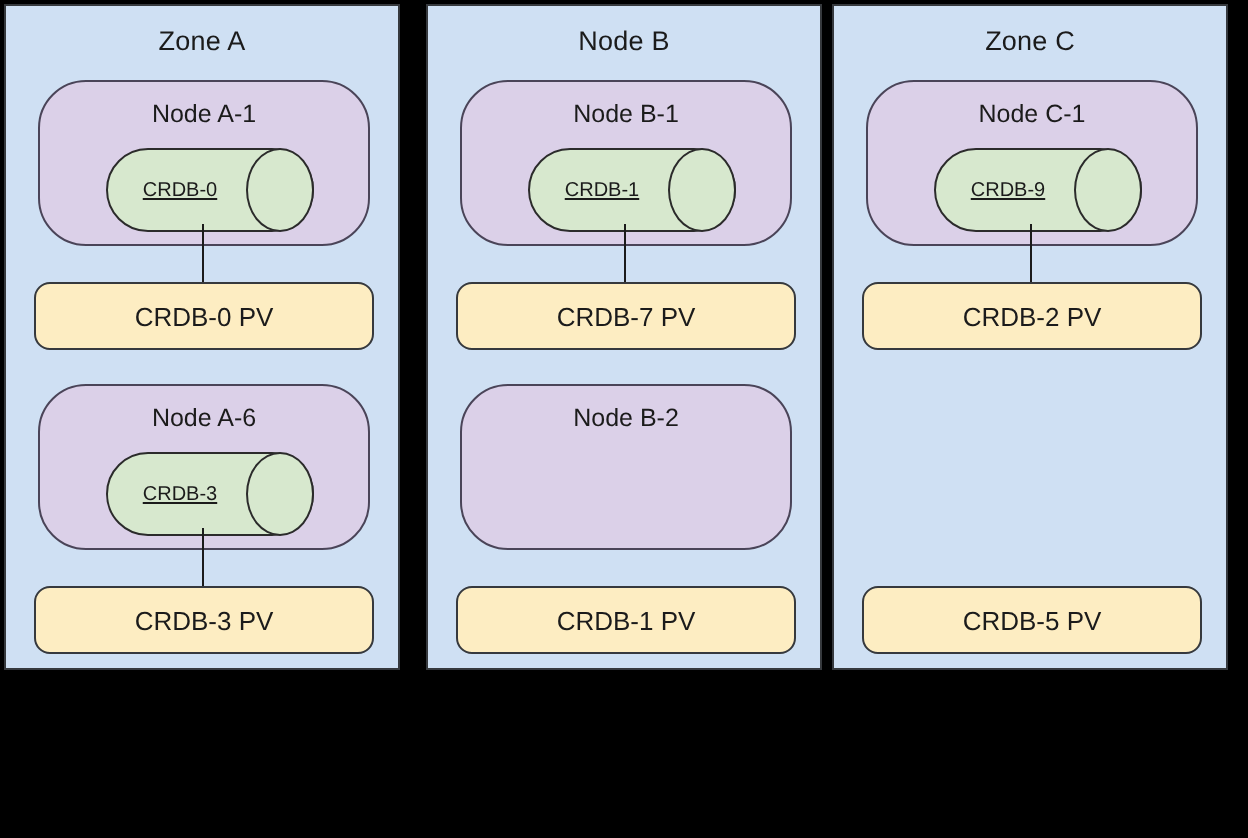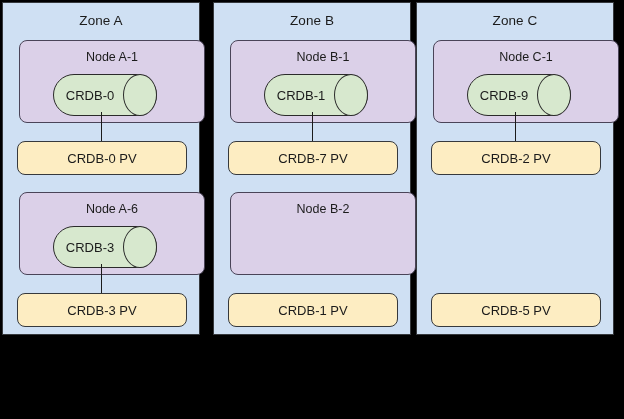--- a/index.html
+++ b/index.html
@@ -42,24 +42,24 @@
     text-align: center;
     font-size: 13.5px;
     color: #1b1b1b;
     letter-spacing: 0.1px;
   }
 
   
   .node {
     position: absolute;
     left: 16px;
-    width: 186px;
+    width: 166px;
     background: #dbd0e8;
     border: 1px solid #4a4458;
-    border-radius: 8px;
+    border-radius: 24px;
     box-sizing: border-box;
   }
   .node-top    { top: 37px;  height: 83px; }
   .node-bottom { top: 189px; height: 83px; }
 
   .node-title {
     position: absolute;
     top: 9px;
     left: 0;
     width: 100%;
@@ -100,23 +100,24 @@
   }
   .cyl-label {
     position: absolute;
     left: 0;
     top: 0;
     width: 74px;
     height: 42px;
     display: flex;
     align-items: center;
     justify-content: center;
-    font-size: 13px;
+    font-size: 10px;
     color: #1b1b1b;
     z-index: 3;
+    text-decoration: underline;
   }
 
   
   .connector {
     position: absolute;
     width: 1px;
     background: #1b1b1b;
     left: 98px;
   }
   .conn-top    { top: 109px; height: 30px; }
@@ -167,21 +168,21 @@
         <div class="cyl-body"></div>
         <div class="cyl-cap"></div>
         <div class="cyl-label">CRDB-3</div>
       </div>
     </div>
     <div class="connector conn-bottom"></div>
     <div class="pv pv-bottom">CRDB-3 PV</div>
   </div>
 
   <div class="zone zone-b">
-    <div class="zone-title">Zone B</div>
+    <div class="zone-title">Node B</div>
 
     <div class="node node-top">
       <div class="node-title">Node B-1</div>
       <div class="cylinder">
         <div class="cyl-body"></div>
         <div class="cyl-cap"></div>
         <div class="cyl-label">CRDB-1</div>
       </div>
     </div>
     <div class="connector conn-top"></div>

